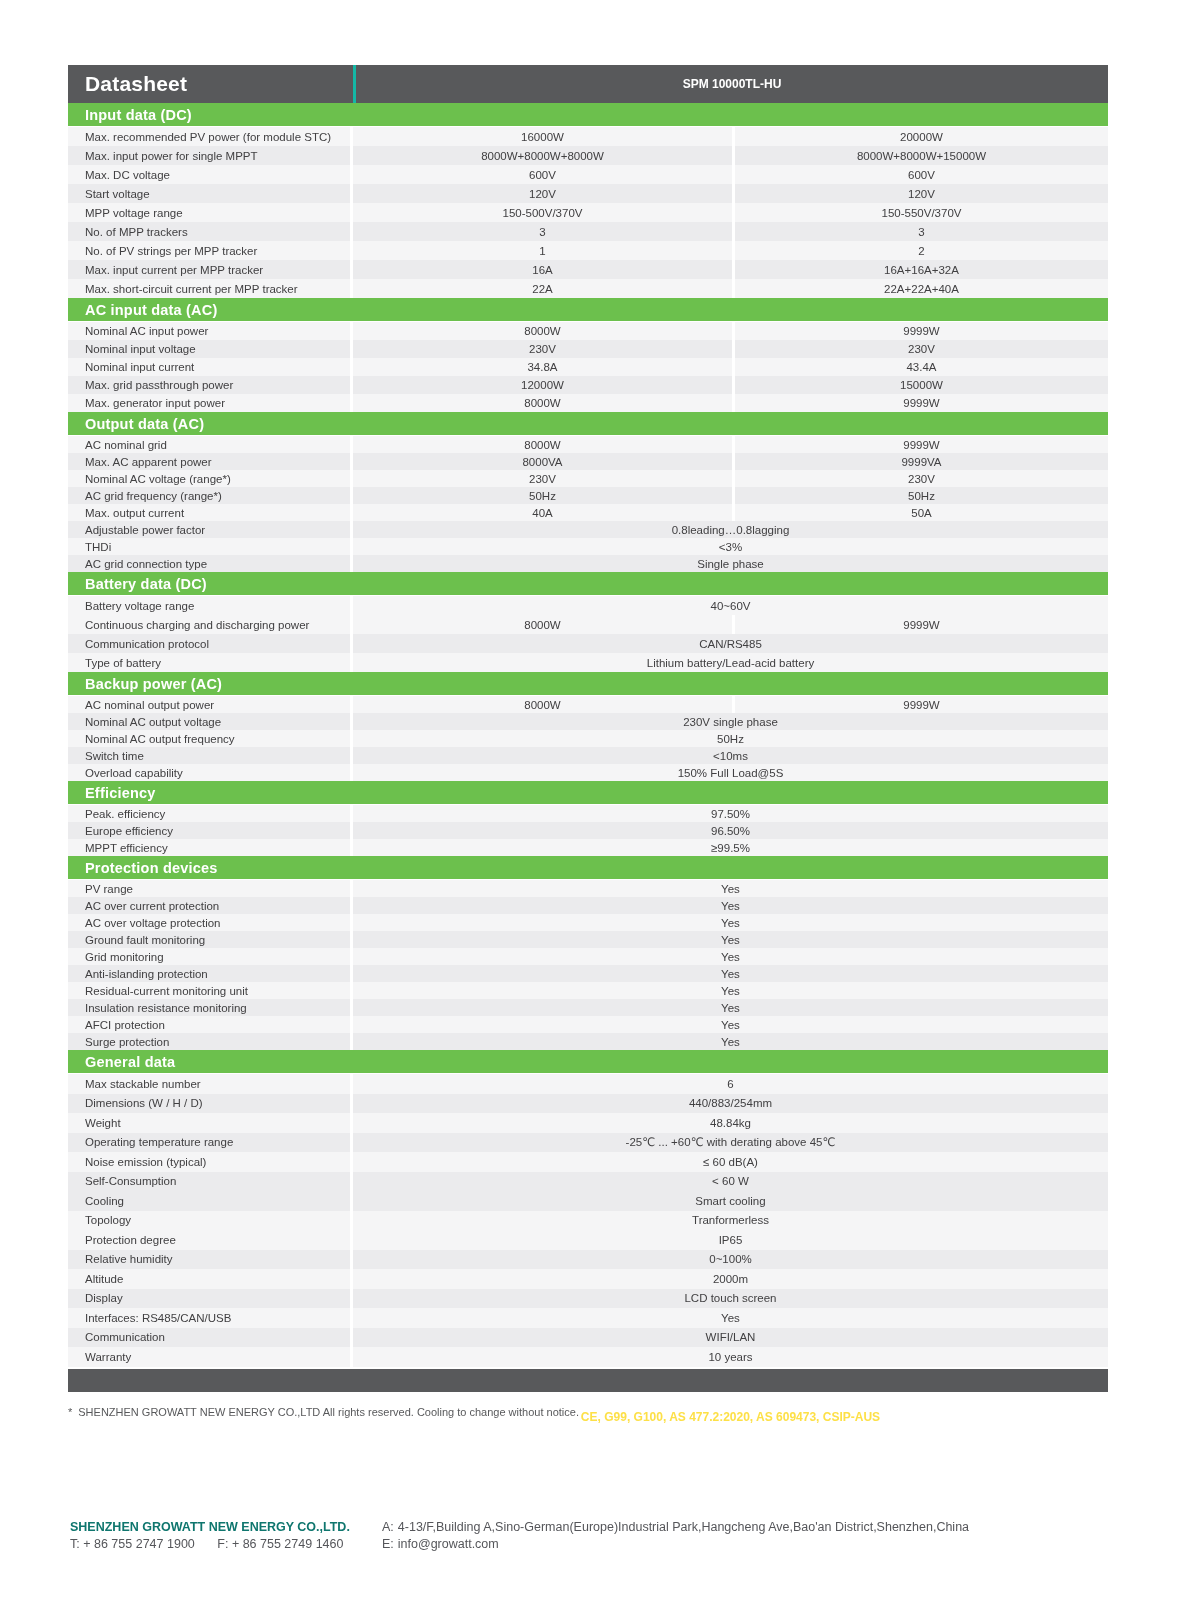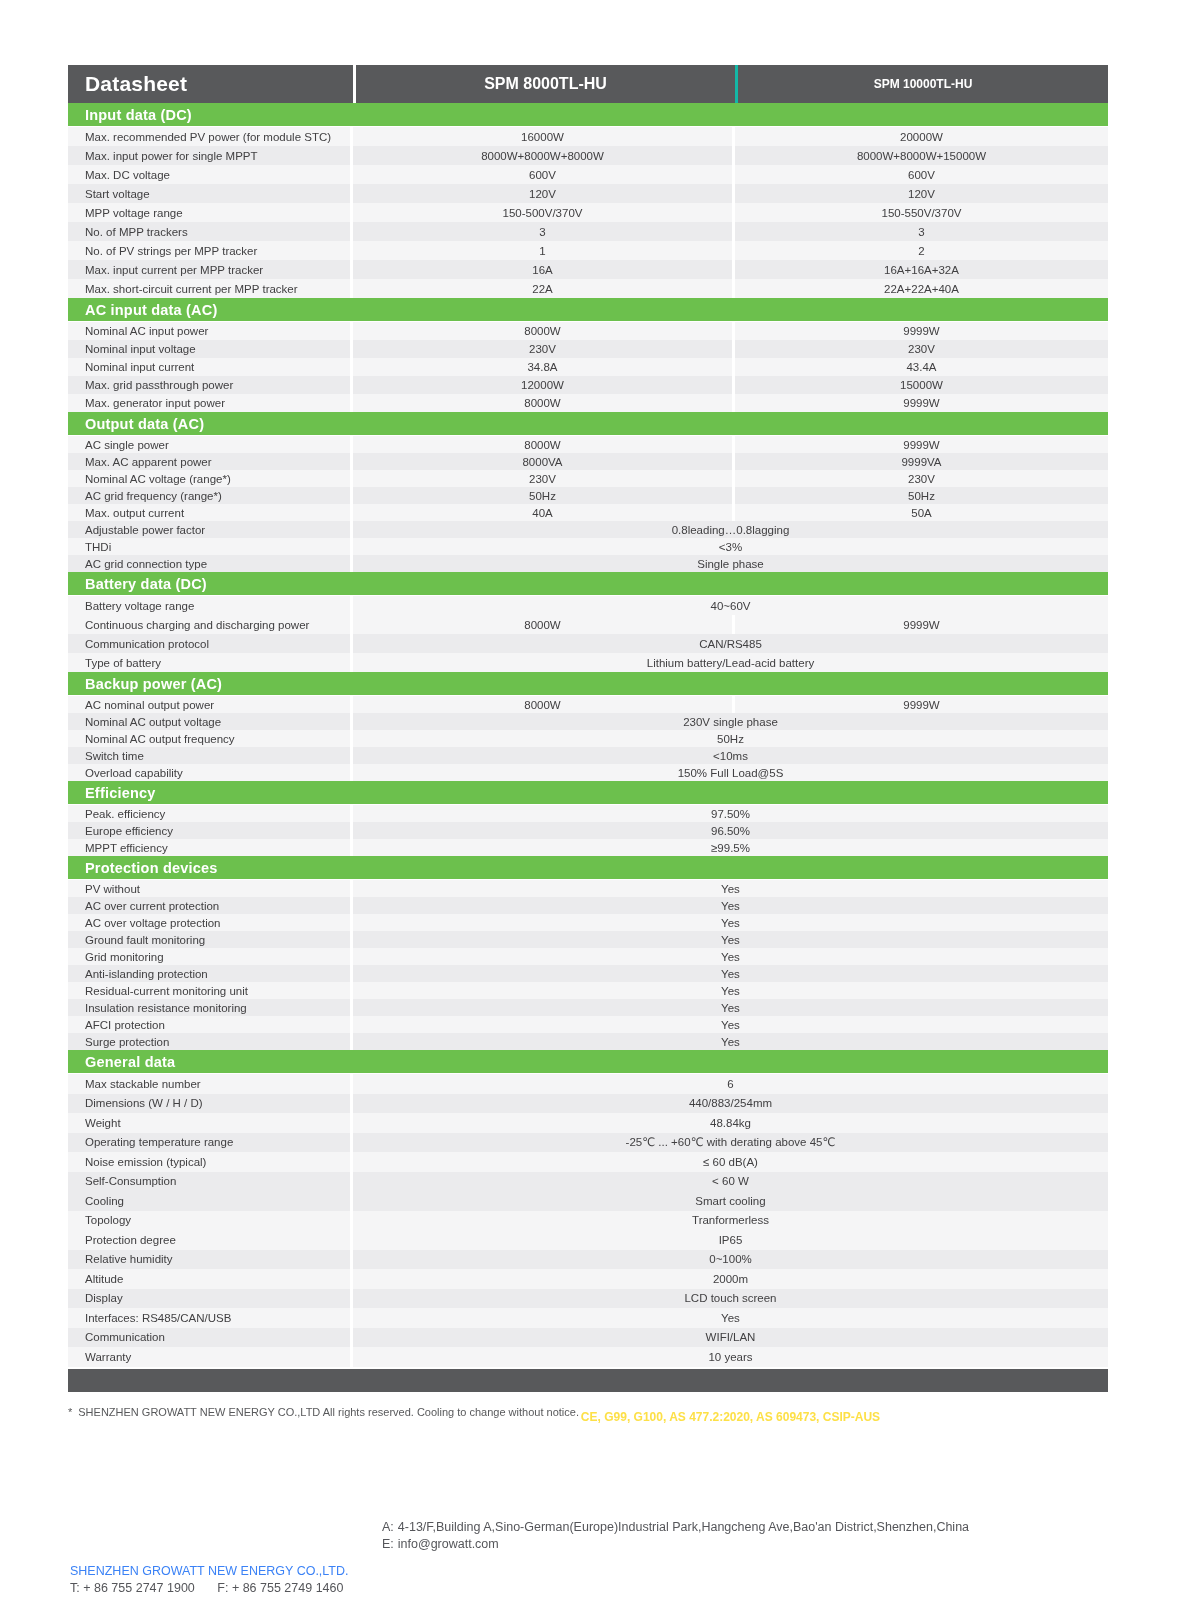--- a/index.html
+++ b/index.html
@@ -43,36 +43,35 @@
             color:#fde047;font-weight:bold;font-size:12px;margin-top:48px;}
 
   
   .footnote{margin-top:14px;font-size:11px;color:#58595b;display:flex;align-items:baseline;}
   .footnote .mark{margin-right:6px;}
 
   
   .footer{position:absolute;left:70px;top:1519px;width:1040px;display:flex;
           font-size:12.5px;color:#55565a;}
   .f-left{width:312px;flex:0 0 312px;}
-  .company{font-weight:normal;color:#3b82f6;line-height:17px;white-space:nowrap;margin-top:44px;}
+  .company{font-weight:bold;color:#0f766e;line-height:17px;white-space:nowrap;}
   .tf{line-height:17px;white-space:nowrap;}
   .tf .fx{margin-left:19px;}
   .f-right{flex:1;}
   .f-right div{line-height:17px;white-space:nowrap;}
   .f-right .lab{margin-right:4px;}
 </style>
 </head>
 <body>
 
 <div class="page">
   <div class="doc">
 
     <div class="thead">
       <div class="c0">Datasheet</div>
-      <div class="c1">SPM 8000TL-HU</div>
       <div class="c2">SPM 10000TL-HU</div>
     </div>
 
     <div id="sections">
         <div class="section sec1">
           <div class="sbar">Input data (DC)</div>
           <div class="row odd">
             <div class="lbl">Max. recommended PV power (for module STC)</div>
             <div class="val v0">16000W</div>
             <div class="val v1">20000W</div>
@@ -142,21 +141,21 @@
           </div>
           <div class="row odd">
             <div class="lbl">Max. generator input power</div>
             <div class="val v0">8000W</div>
             <div class="val v1">9999W</div>
           </div>
         </div>
         <div class="section sec3">
           <div class="sbar">Output data (AC)</div>
           <div class="row odd">
-            <div class="lbl">AC single power</div>
+            <div class="lbl">AC nominal grid</div>
             <div class="val v0">8000W</div>
             <div class="val v1">9999W</div>
           </div>
           <div class="row even">
             <div class="lbl">Max. AC apparent power</div>
             <div class="val v0">8000VA</div>
             <div class="val v1">9999VA</div>
           </div>
           <div class="row odd">
             <div class="lbl">Nominal AC voltage (range*)</div>
@@ -241,21 +240,21 @@
             <div class="val span2">96.50%</div>
           </div>
           <div class="row odd">
             <div class="lbl">MPPT efficiency</div>
             <div class="val span2">≥99.5%</div>
           </div>
         </div>
         <div class="section sec7">
           <div class="sbar">Protection devices</div>
           <div class="row odd">
-            <div class="lbl">PV without</div>
+            <div class="lbl">PV range</div>
             <div class="val span2">Yes</div>
           </div>
           <div class="row even">
             <div class="lbl">AC over current protection</div>
             <div class="val span2">Yes</div>
           </div>
           <div class="row odd">
             <div class="lbl">AC over voltage protection</div>
             <div class="val span2">Yes</div>
           </div>

